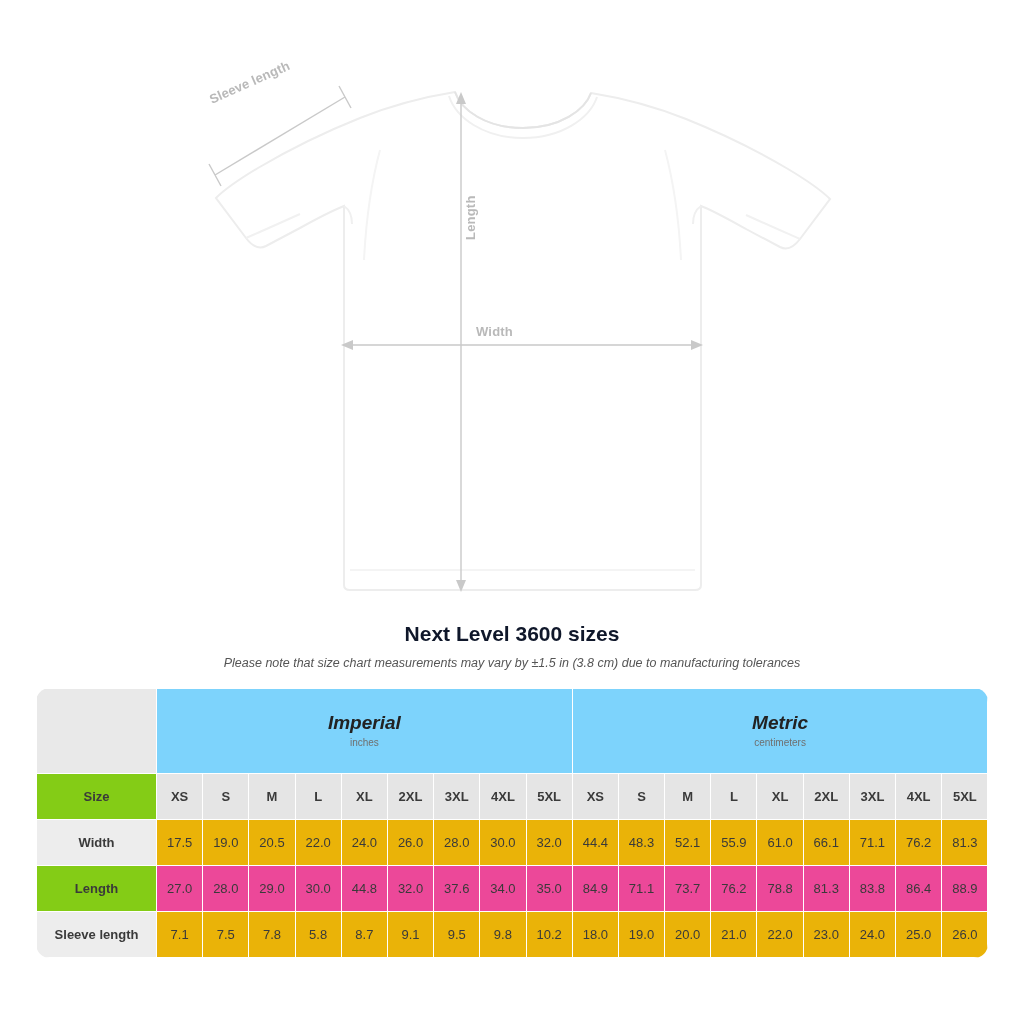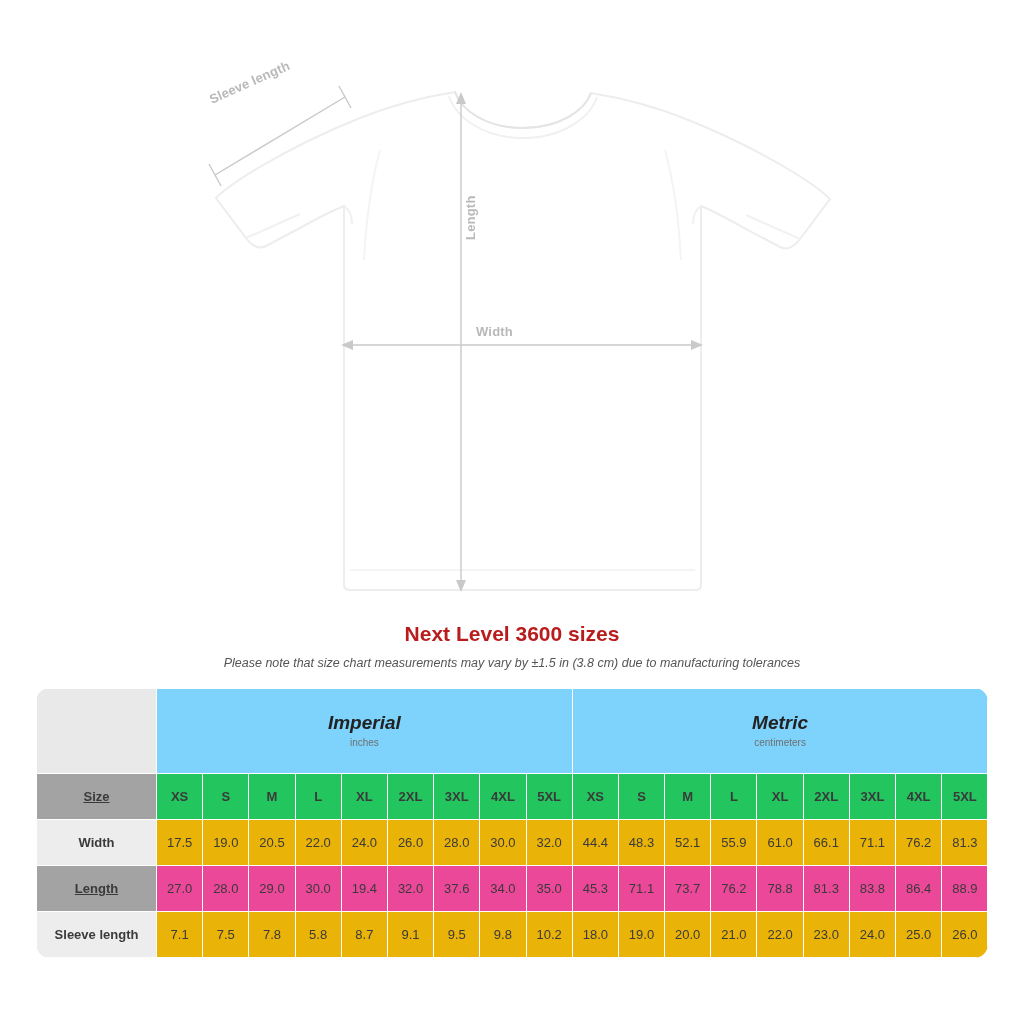--- a/index.html
+++ b/index.html
@@ -60,21 +60,21 @@
   }
 
   
   .title-block {
     text-align: center;
     margin-top: 12px;
   }
   .chart-title {
     font-size: 21px;
     font-weight: bold;
-    color: #b91c1c;
+    color: #0f172a;
     margin: 0;
   }
   .chart-note {
     font-size: 12.5px;
     font-style: italic;
     color: #555555;
     margin: 10px 0 0 0;
   }
 
   
@@ -117,25 +117,24 @@
   .corner-cell {
     background: #e9e9e9;
   }
   .row-head {
     background: #ededed;
     font-weight: bold;
     font-size: 13.5px;
     color: #333333;
   }
   .row-head.light {
-    background: #a3a3a3;
-    text-decoration: underline;
+    background: #84cc16;
   }
   .size-head {
-    background: #22c55e;
+    background: #e5e5e5;
     font-weight: bold;
     font-size: 13px;
     color: #333333;
   }
   .cell-shade {
     background: #eab308;
   }
   .cell-plain {
     background: #ec4899;
   }
@@ -300,26 +299,26 @@
           <td class="cell-shade">76.2</td>
           <td class="cell-shade">81.3</td>
         </tr>
 
         <tr>
           <td class="row-head light">Length</td>
           <td class="cell-plain">27.0</td>
           <td class="cell-plain">28.0</td>
           <td class="cell-plain">29.0</td>
           <td class="cell-plain">30.0</td>
-          <td class="cell-plain">19.4</td>
+          <td class="cell-plain">44.8</td>
           <td class="cell-plain">32.0</td>
           <td class="cell-plain">37.6</td>
           <td class="cell-plain">34.0</td>
           <td class="cell-plain">35.0</td>
-          <td class="cell-plain">45.3</td>
+          <td class="cell-plain">84.9</td>
           <td class="cell-plain">71.1</td>
           <td class="cell-plain">73.7</td>
           <td class="cell-plain">76.2</td>
           <td class="cell-plain">78.8</td>
           <td class="cell-plain">81.3</td>
           <td class="cell-plain">83.8</td>
           <td class="cell-plain">86.4</td>
           <td class="cell-plain">88.9</td>
         </tr>
 

